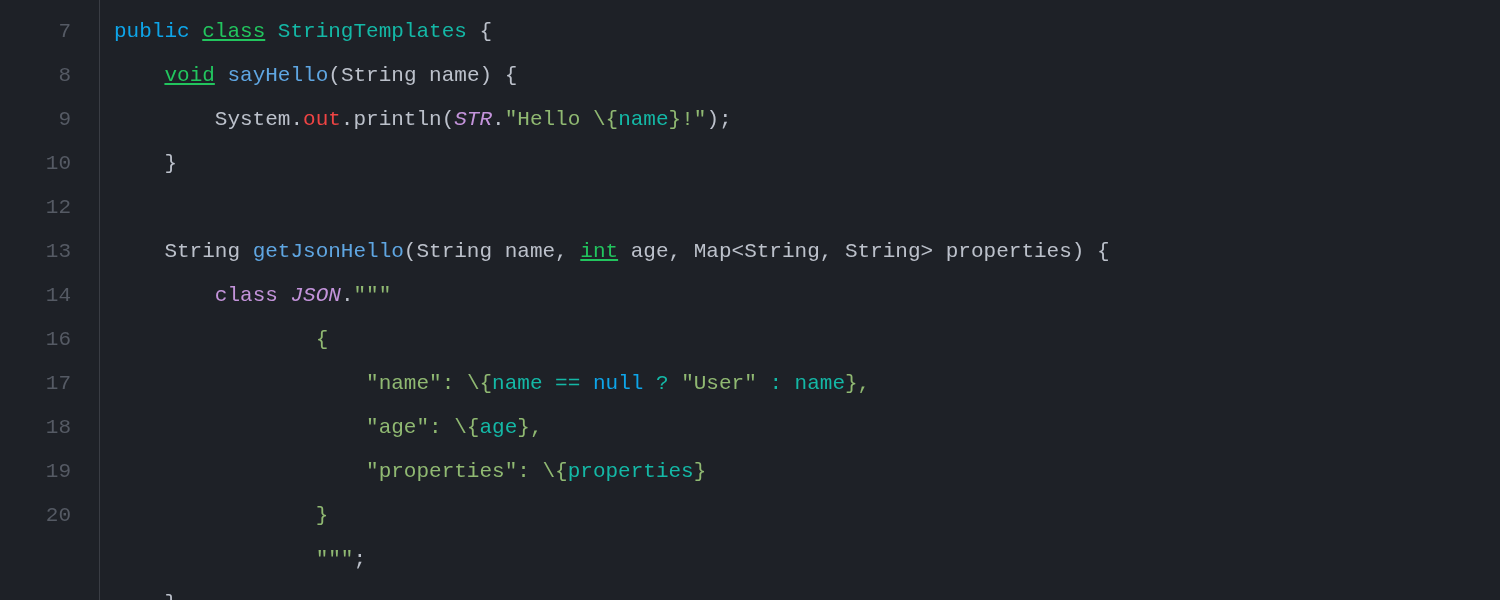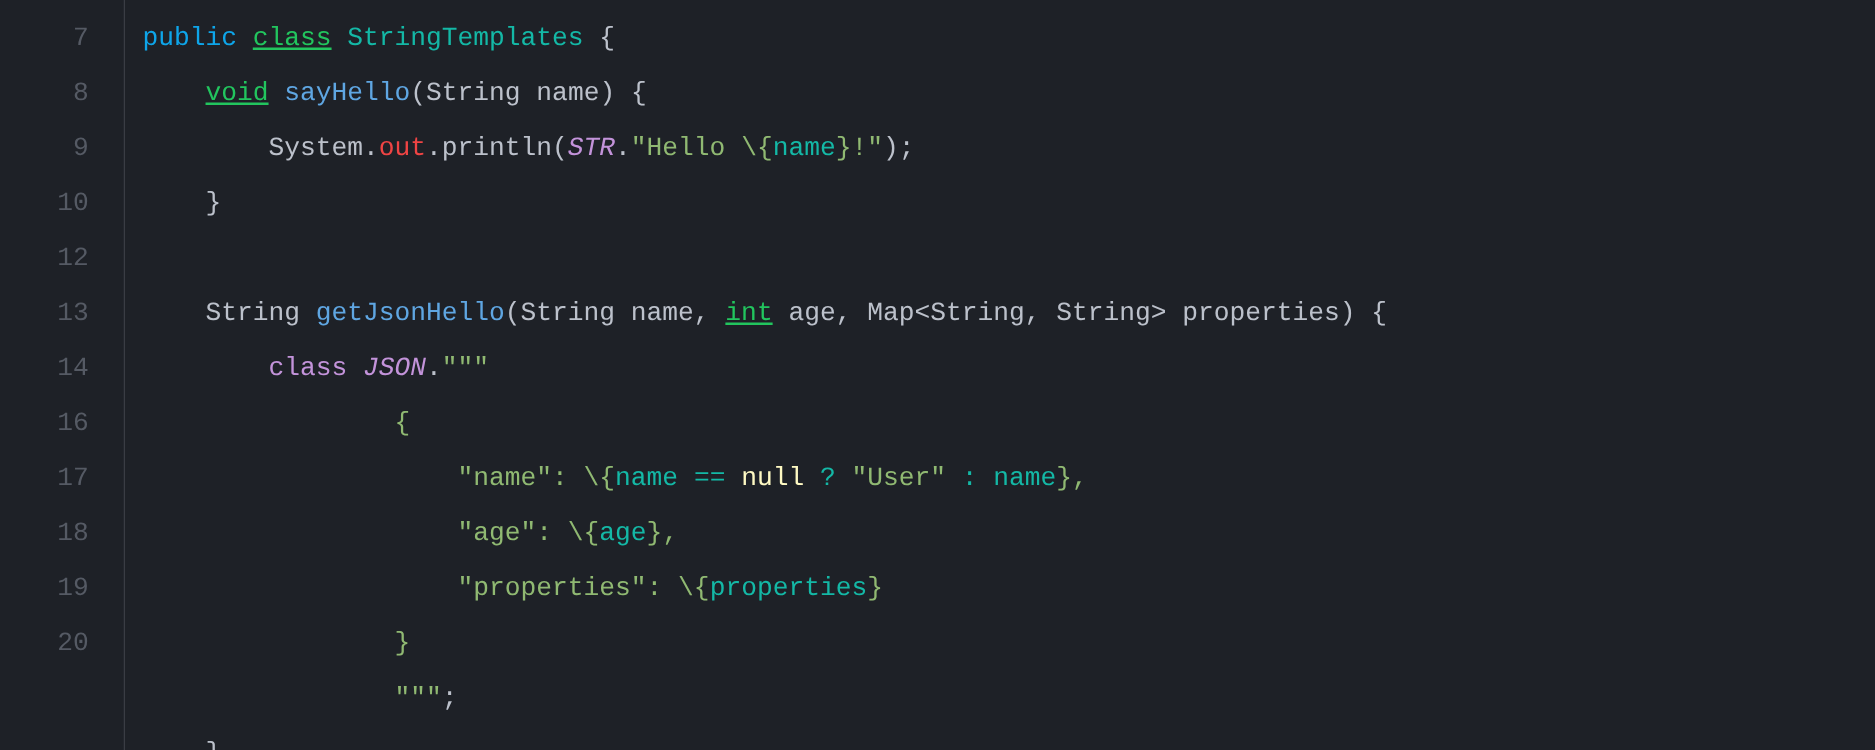--- a/index.html
+++ b/index.html
@@ -46,21 +46,21 @@
   .mod  { color: #0ea5e9; text-align: center; }   
   .cls  { color: #14b8a6; }   
   .mname{ color: #5fa6e2; margin-top: 45px; }   
   .stat { color: #ef4444; } 
   .proc { color: #c393da; font-style: italic; } 
   .str  { color: #90b972; }   
   .escbr{ color: #90b972; }   
   .expr { color: #14b8a6; }   
   .pun  { color: #bcc1cb; }   
   .ret  { color: #c393da; }   
-  .null { color: #fef9c3; }   
+  .null { color: #0ea5e9; }   
 </style>
 </head>
 <body>
 
 <div class="editor">
   <div class="gutter">
       <div class="line-number">7</div>
       <div class="line-number">8</div>
       <div class="line-number">9</div>
       <div class="line-number">10</div>

